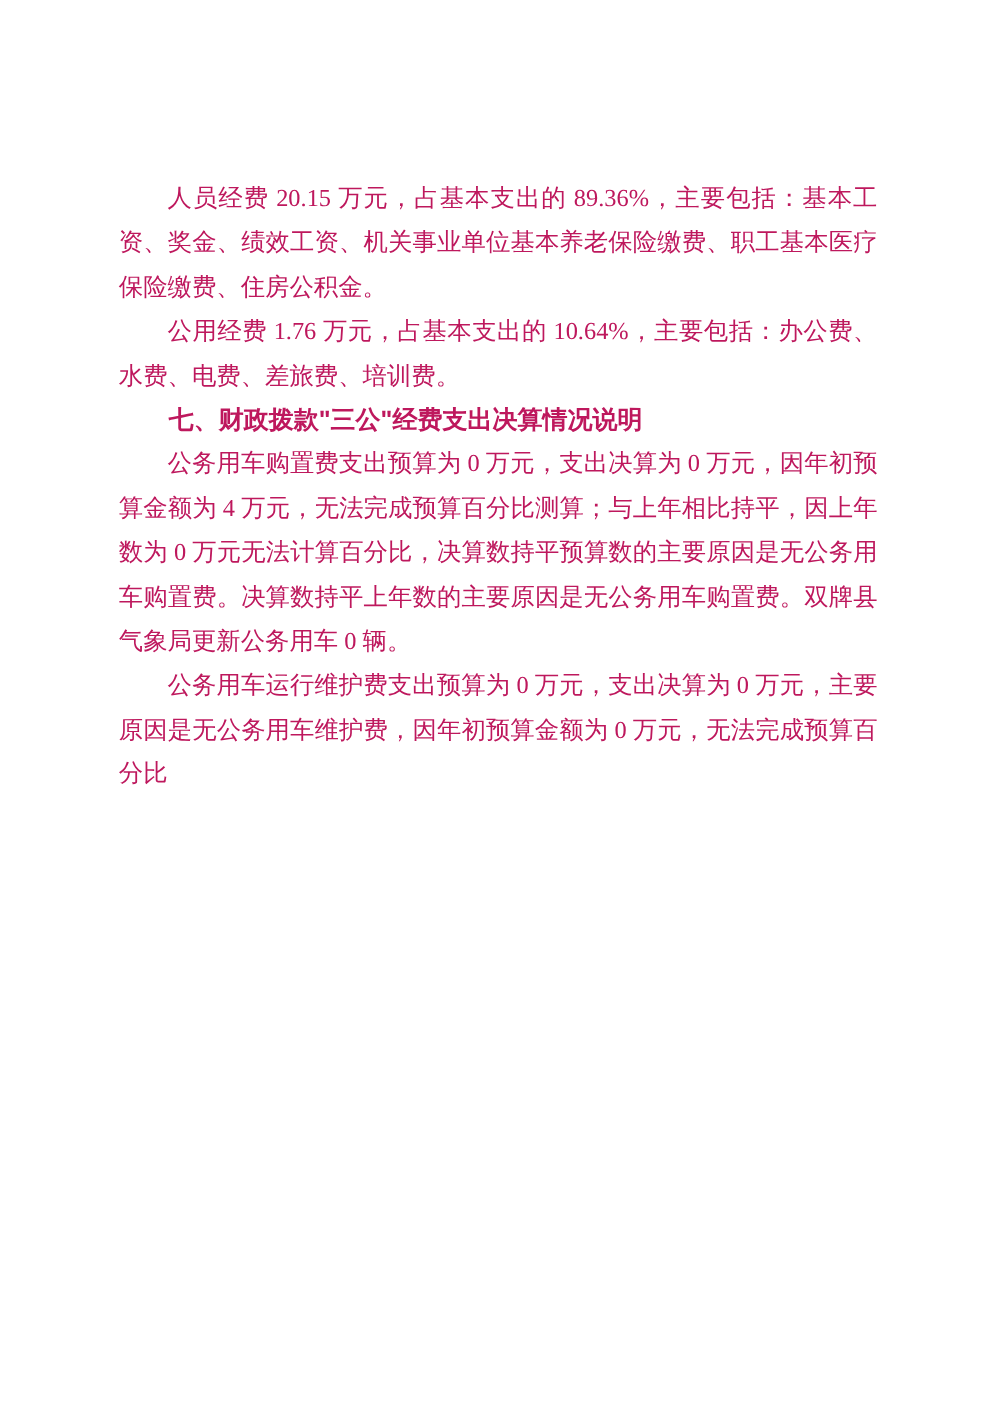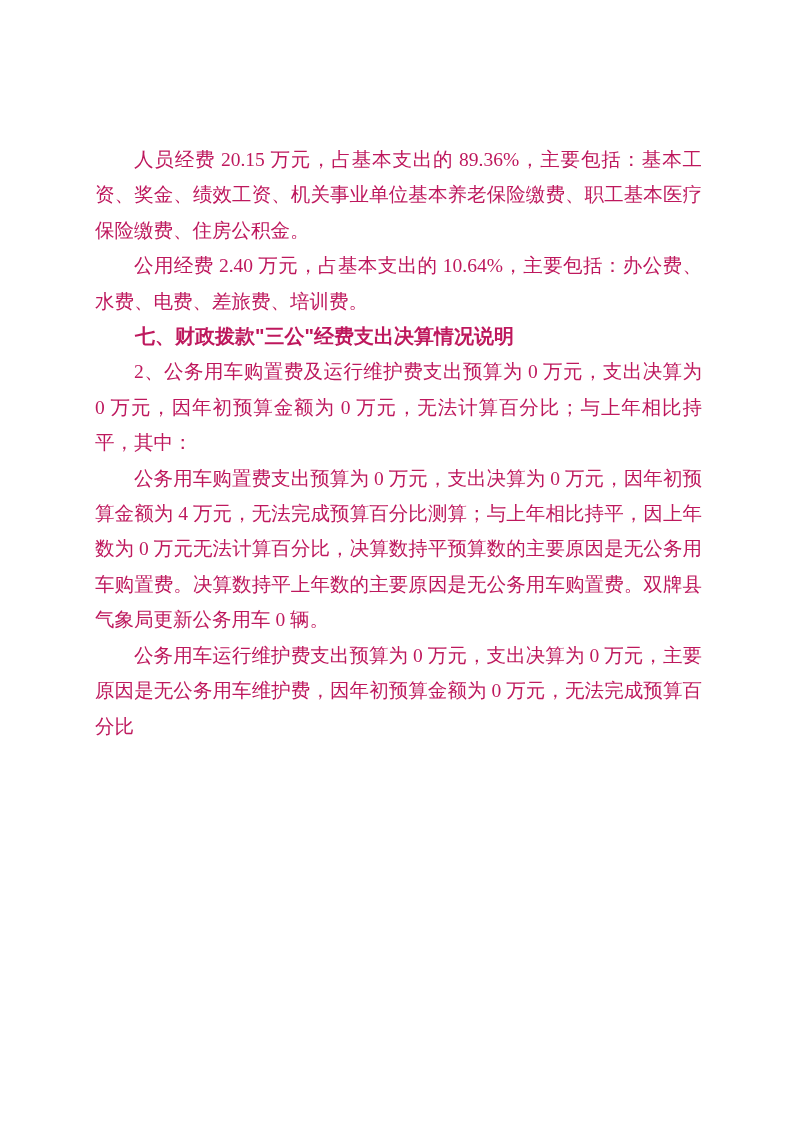--- a/index.html
+++ b/index.html
@@ -39,19 +39,18 @@
     line-height: 35.4px;
     text-align: left;
   }
 </style>
 </head>
 <body>
 
 <div class="page">
   <div class="doc-content">
     <p class="para">人员经费 20.15 万元，占基本支出的 89.36%，主要包括：基本工资、奖金、绩效工资、机关事业单位基本养老保险缴费、职工基本医疗保险缴费、住房公积金。</p>
-    <p class="para">公用经费 2.40 万元，占基本支出的 10.64%，主要包括：办公费、水费、电费、差旅费、培训费。</p>
+    <p class="para">公用经费 1.76 万元，占基本支出的 10.64%，主要包括：办公费、水费、电费、差旅费、培训费。</p>
     <h2 class="heading">七、财政拨款"三公"经费支出决算情况说明</h2>
-    <p class="para">2、公务用车购置费及运行维护费支出预算为 0 万元，支出决算为 0 万元，因年初预算金额为 0 万元，无法计算百分比；与上年相比持平，其中：</p>
     <p class="para">公务用车购置费支出预算为 0 万元，支出决算为 0 万元，因年初预算金额为 4 万元，无法完成预算百分比测算；与上年相比持平，因上年数为 0 万元无法计算百分比，决算数持平预算数的主要原因是无公务用车购置费。决算数持平上年数的主要原因是无公务用车购置费。双牌县气象局更新公务用车 0 辆。</p>
     <p class="para">公务用车运行维护费支出预算为 0 万元，支出决算为 0 万元，主要原因是无公务用车维护费，因年初预算金额为 0 万元，无法完成预算百分比</p>
   </div>
 </div>
 
 </body></html>

